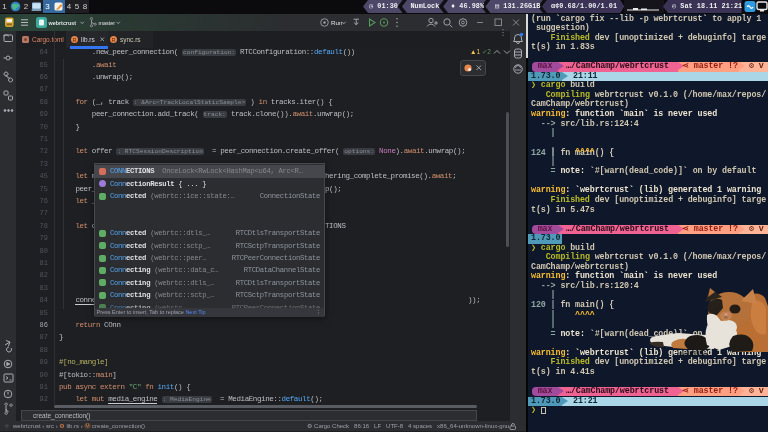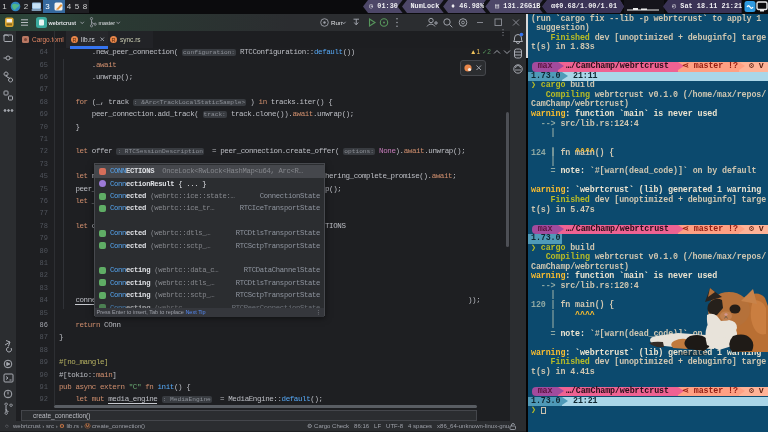--- a/index.html
+++ b/index.html
@@ -23,21 +23,21 @@
   .und{border-bottom:1px solid #c8cad0}
   
   #popup{position:absolute;left:94px;top:148.6px;width:231px;height:153px;background:#2b2d30;border:1px solid #47494e;box-shadow:0 2px 6px rgba(0,0,0,.5)}
   .prow{position:absolute;left:0;width:229px;height:12.4px;font:7.2px/12.4px "Liberation Mono",monospace;letter-spacing:-0.3px;white-space:pre;color:#dfe1e5}
   .picon{position:absolute;left:4px;top:2.5px;width:7px;height:7px;border-radius:2px}
   .pname{position:absolute;left:15px;top:0}
   .ptype{position:absolute;right:4px;top:0;color:#9096a0}
   .pdim{color:#87898e}
   .pm{color:#56a8f5}
   
-  #term{position:absolute;left:528px;top:14px;width:240px;height:418px;background:#0c4a6e}
+  #term{position:absolute;left:528px;top:14px;width:240px;height:418px;background:#0f172a}
   .t{position:absolute;left:3px;font:bold 8.35px/9.55px "Liberation Mono",monospace;letter-spacing:-0.11px;white-space:pre;color:#cfc6b0}
   .ty{color:#fabd2f}.tg{color:#b8bb26}.tb{color:#8fa8a3}.tw{color:#ece4d0}
   .pseg{position:absolute;height:9.55px;font:bold 8.35px/9.55px "Liberation Mono",monospace;letter-spacing:-0.11px;white-space:pre}
   #termtabs{position:absolute;left:0;top:407px;width:240px;height:11px;background:#3a3a3a}
   .tri{width:0;height:0;border-top:4.8px solid transparent;border-bottom:4.8px solid transparent;position:absolute}
 </style>
 </head>
 <body>
 <div id="topbar">
   <div class="ws" style="left:0;width:9px">1</div>
@@ -250,23 +250,23 @@
         </svg>
     </div>
 
     <div style="position:absolute;left:506px;top:98px;width:3px;height:135px;background:#4d4f55;border-radius:2px"></div>
     <div style="position:absolute;left:54px;top:391px;width:423px;height:2.5px;background:#595d63;border-radius:2px"></div>
 
     <div id="popup">
       <div class="prow" style="top:1.7px;background:#45474c"><span class="picon" style="background:#d56e5a"></span><span class="pname"><span class="pm">CONN</span><b>ECTIONS</b><span style="color:#85878c">  OnceLock&lt;RwLock&lt;HashMap&lt;u64, Arc&lt;R…</span></span></div>
       <div class="prow" style="top:14.1px"><span class="picon" style="background:#9d7bd8;border-radius:4px"></span><span class="pname"><span class="pm">Conn</span><b>ectionResult</b> { ... }</span></div>
       <div class="prow" style="top:26.5px"><span class="picon" style="background:#5fad65"></span><span class="pname"><span class="pm">Conn</span><b>ected</b><span class="pdim"> (webrtc::ice::state:…</span></span><span class="ptype">ConnectionState</span></div>
-      <div class="prow" style="top:38.9px"><span class="picon" style="background:#5fad65"></span><span class="pname"><span class="pm">Conn</span><b>ected</b><span class="pdim"> (webrtc::ice_tr…</span></span><span class="ptype">RTCIceTransportState</span></div>
       <div class="prow" style="top:63.7px"><span class="picon" style="background:#5fad65"></span><span class="pname"><span class="pm">Conn</span><b>ected</b><span class="pdim"> (webrtc::dtls_…</span></span><span class="ptype">RTCDtlsTransportState</span></div>
       <div class="prow" style="top:76.1px"><span class="picon" style="background:#5fad65"></span><span class="pname"><span class="pm">Conn</span><b>ected</b><span class="pdim"> (webrtc::sctp_…</span></span><span class="ptype">RTCSctpTransportState</span></div>
+      <div class="prow" style="top:88.5px"><span class="picon" style="background:#5fad65"></span><span class="pname"><span class="pm">Conn</span><b>ected</b><span class="pdim"> (webrtc::peer…</span></span><span class="ptype">RTCPeerConnectionState</span></div>
       <div class="prow" style="top:100.9px"><span class="picon" style="background:#5fad65"></span><span class="pname"><span class="pm">Conn</span><b>ecting</b><span class="pdim"> (webrtc::data_c…</span></span><span class="ptype">RTCDataChannelState</span></div>
       <div class="prow" style="top:113.3px"><span class="picon" style="background:#5fad65"></span><span class="pname"><span class="pm">Conn</span><b>ecting</b><span class="pdim"> (webrtc::dtls_…</span></span><span class="ptype">RTCDtlsTransportState</span></div>
       <div class="prow" style="top:125.7px"><span class="picon" style="background:#5fad65"></span><span class="pname"><span class="pm">Conn</span><b>ecting</b><span class="pdim"> (webrtc::sctp_…</span></span><span class="ptype">RTCSctpTransportState</span></div>
       <div class="prow" style="top:138.1px;opacity:0.65"><span class="picon" style="background:#5fad65"></span><span class="pname"><span class="pm">Conn</span><b>ecting</b><span class="pdim"> (webrtc…</span></span><span class="ptype">RTCPeerConnectionState</span></div>
       <div style="position:absolute;left:0;top:144.5px;width:229px;height:8.5px;background:#35373c;font:5.5px/8.6px 'Liberation Sans',sans-serif;color:#9da0a8;white-space:pre"> Press Enter to insert, Tab to replace <span style="color:#548af7">Next Tip</span><span style="position:absolute;right:3px">⋮</span></div>
     </div>
 
     <div style="position:absolute;left:21px;top:396px;width:456px;height:11px;background:#2b2d30;border:1px solid #44464b;font:6.5px/9px 'Liberation Sans',sans-serif;color:#bcbec4;padding-left:11px">create_connection()</div>
   </div>
   <div id="statusbar">

